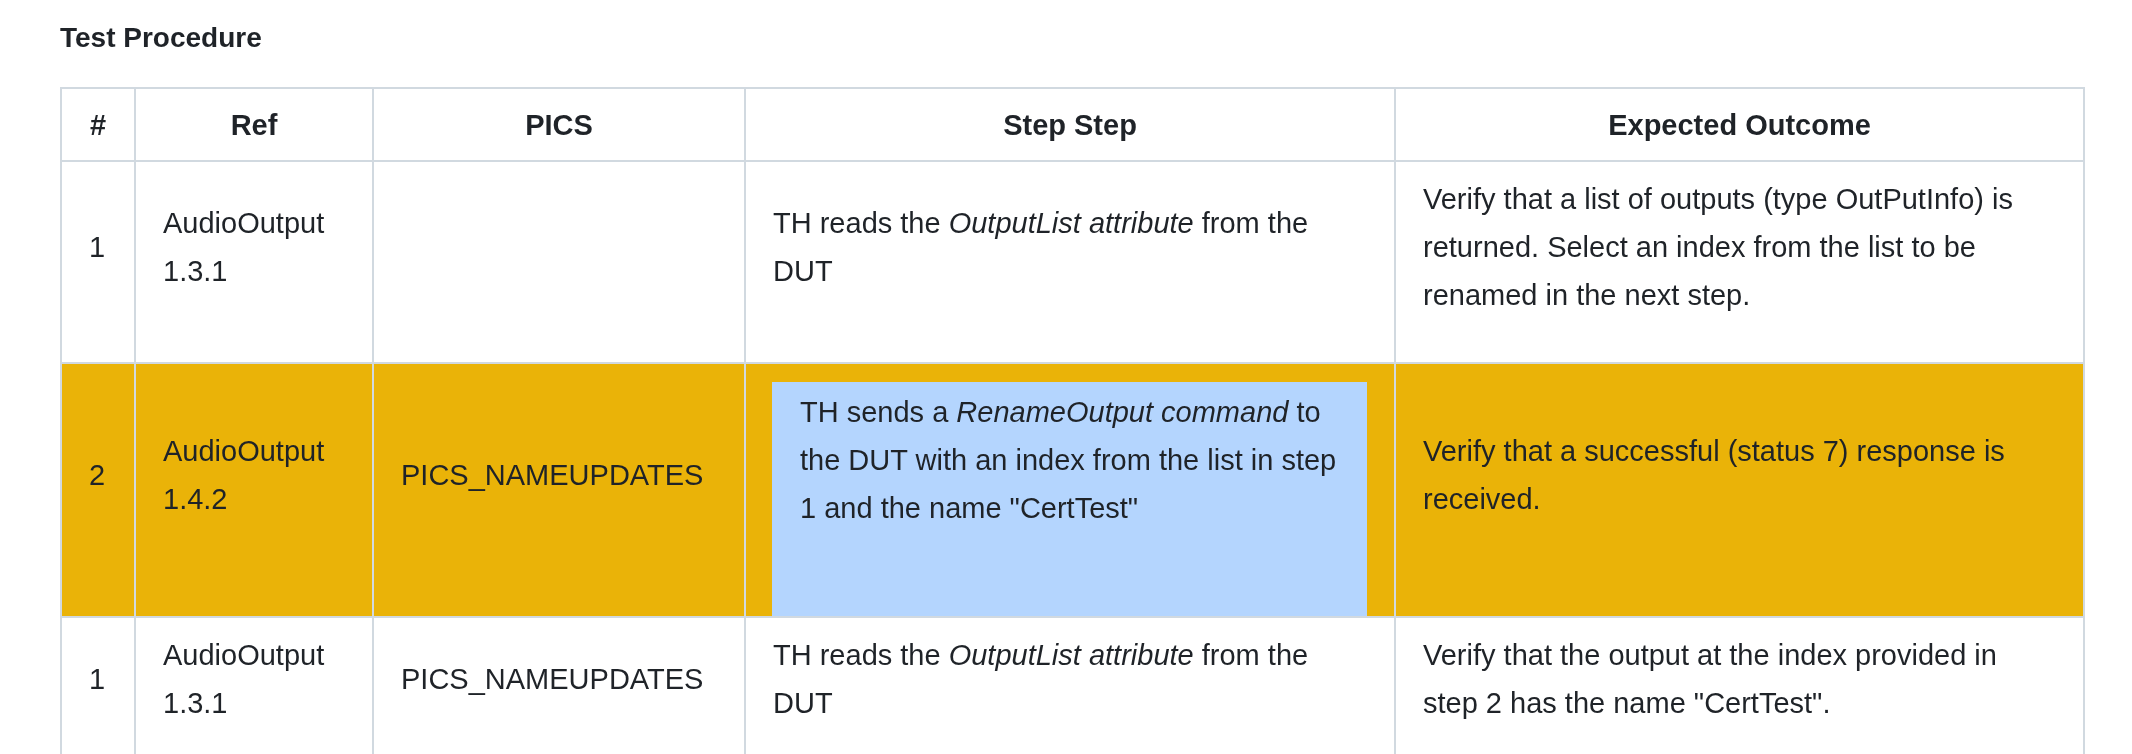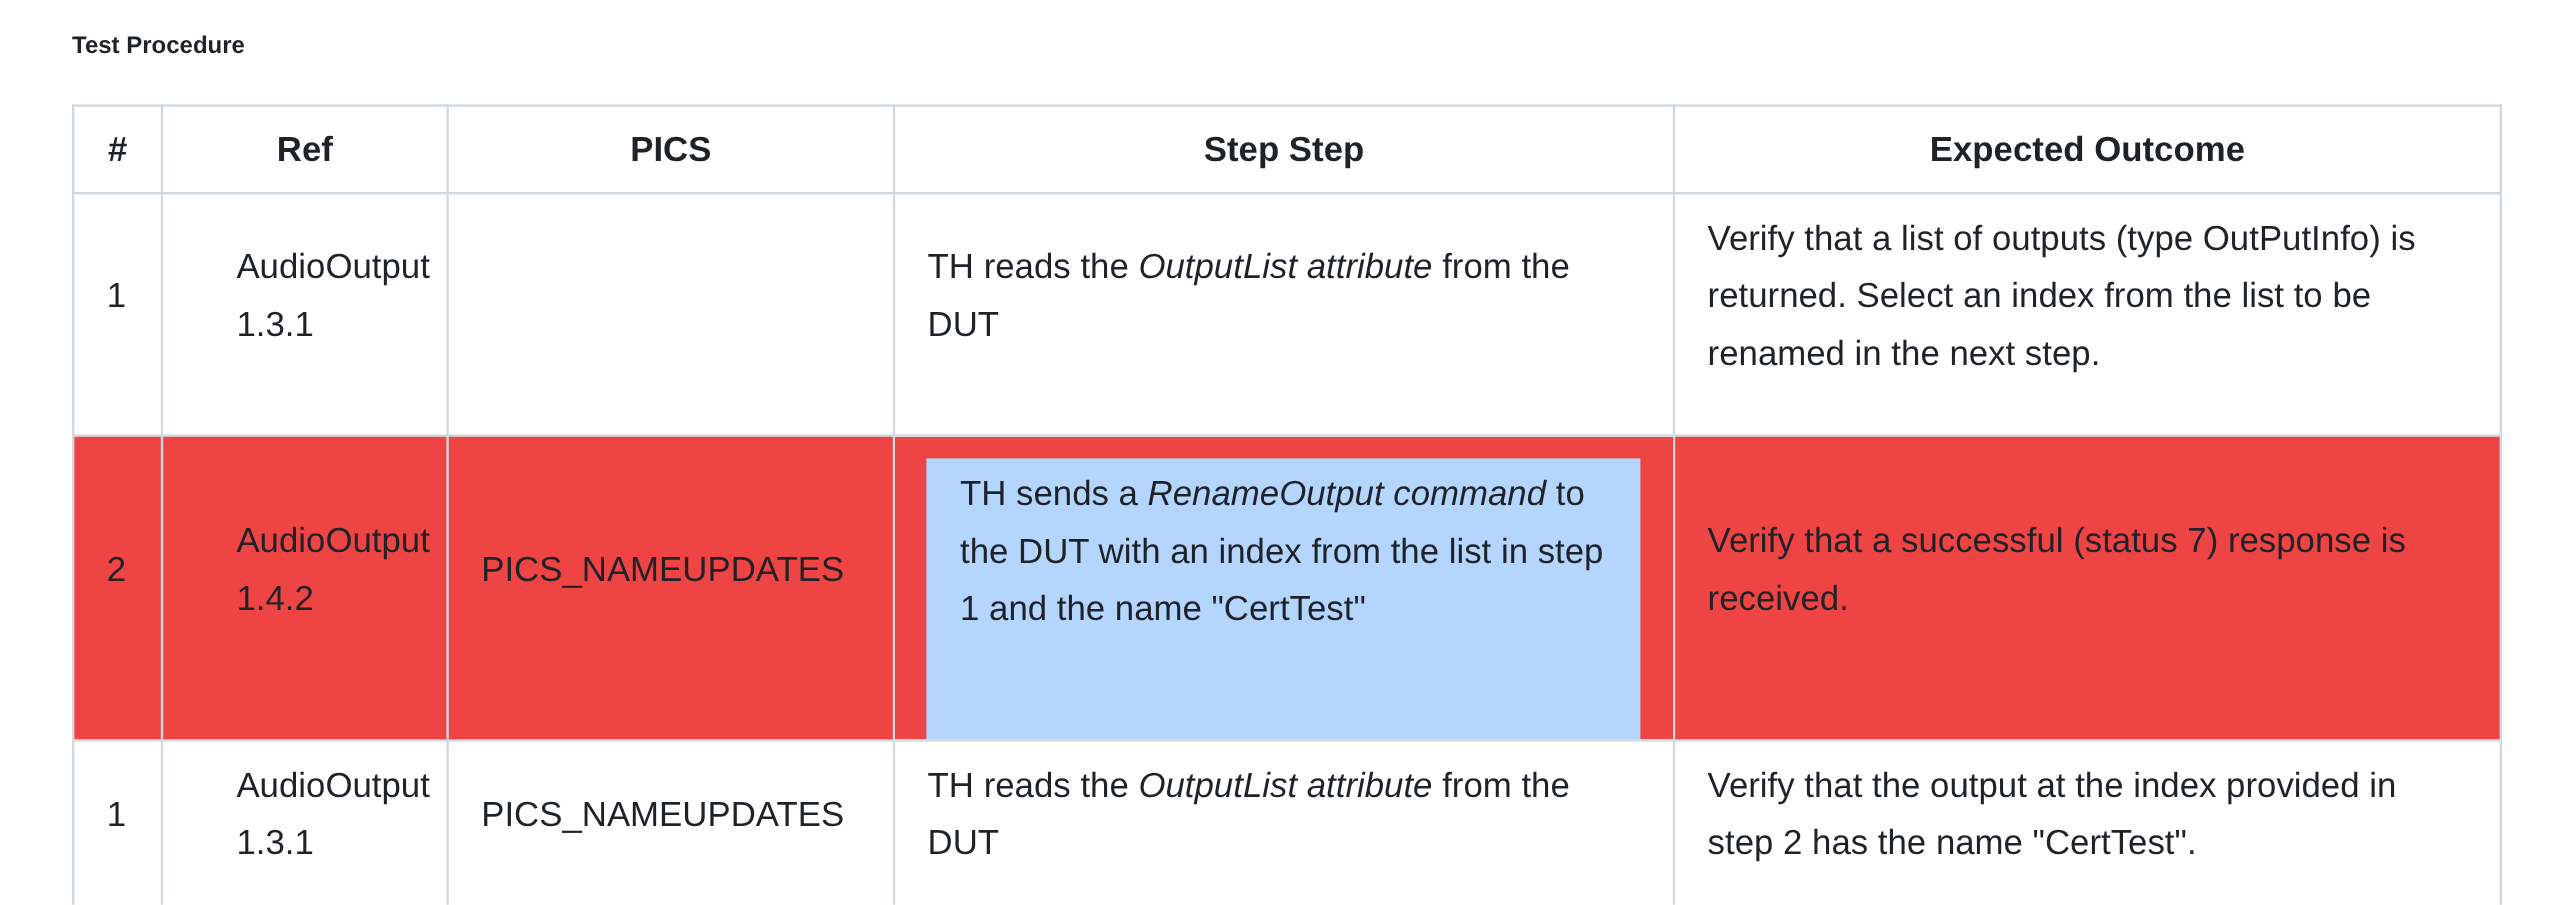--- a/index.html
+++ b/index.html
@@ -12,21 +12,21 @@
       height: 754px;
       position: relative;
       overflow: hidden;
       color: #1f2328;
       font-family: "Liberation Sans", "DejaVu Sans", sans-serif;
     }
     .section-title {
       position: absolute;
       left: 60px;
       top: 20px;
-      font-size: 20px;
+      font-size: 28px;
       font-weight: bold;
       line-height: 36px;
       margin: 0;
       color: #1f2328;
     }
     table.procedure {
       position: absolute;
       left: 60px;
       top: 87px;
       border-collapse: collapse;
@@ -47,28 +47,28 @@
       height: 73px;
       padding: 0 27px;
     }
     table.procedure td {
       text-align: left;
       padding: 12px 27px 42px 27px;
     }
     tr.row-1 td { height: 202px; }
     tr.row-2 td { height: 202px; }
     tr.row-3 td { height: 154px; }
-    tr.striped td { background: #ef4444; }
+    tr.striped td { background: #eab308; }
     .col-num { width: 74px; }
     .col-ref { width: 238px; }
     .col-pics { width: 372px; }
     .col-step { width: 650px; }
     .col-outcome { width: 689px; }
     em { }
-    .line { display: block; margin-left: 34px; }
+    .line { display: block; }
     td.selected-cell {
       position: relative;
       padding: 0;
     }
     .selection-highlight {
       position: absolute;
       left: 26px;
       right: 27px;
       top: 18px;
       bottom: 0;

